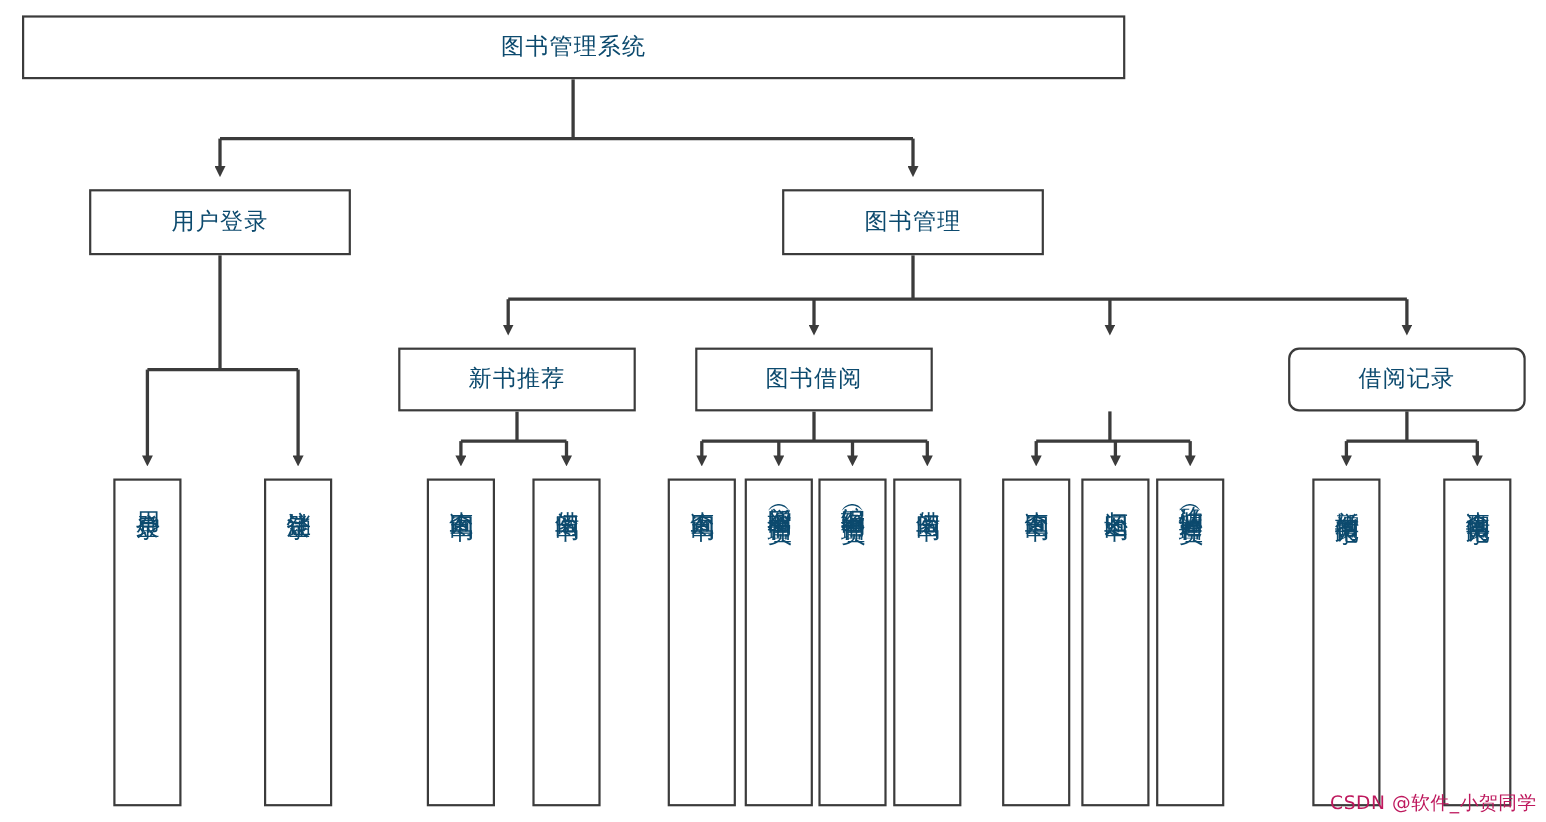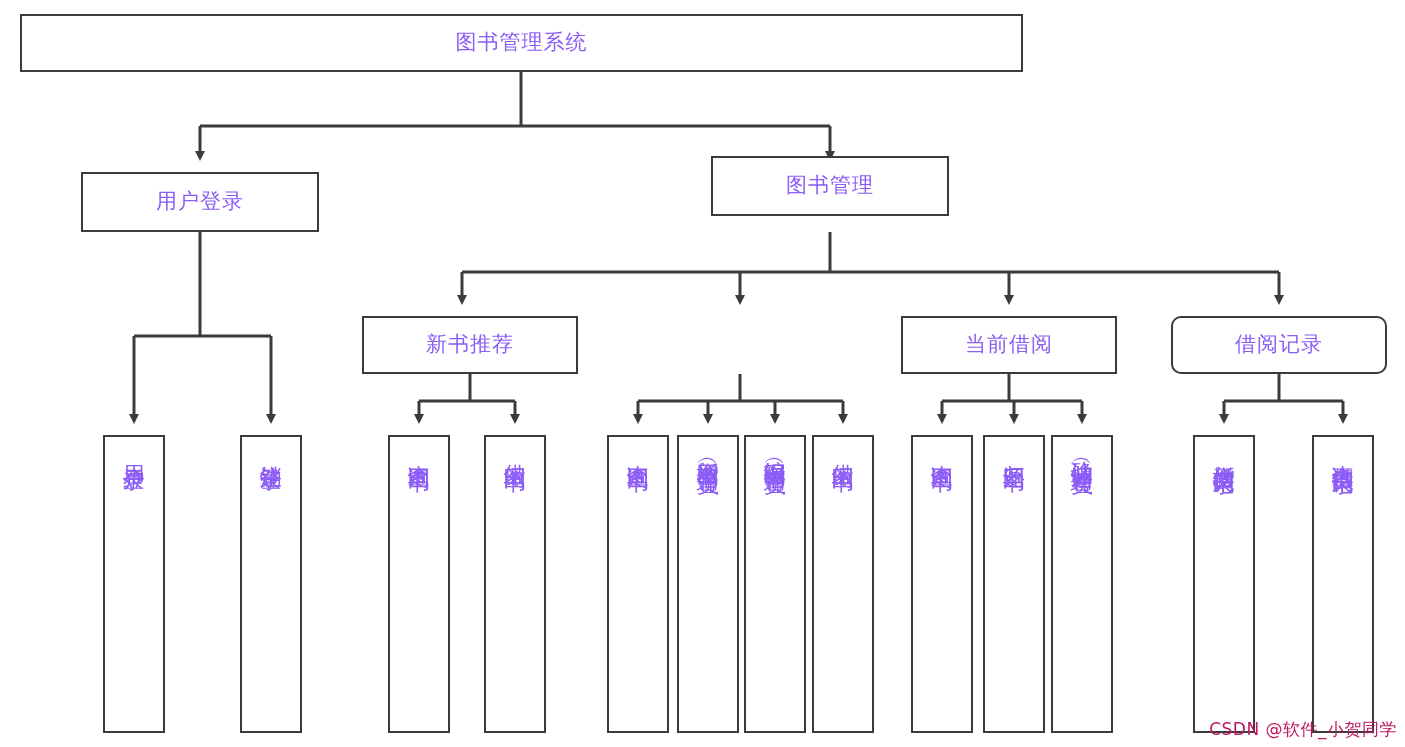--- a/index.html
+++ b/index.html
@@ -26,21 +26,21 @@
     pointer-events: none;
   }
   .node {
     position: absolute;
     box-sizing: border-box;
     background: #ffffff;
     border: 2px solid #3b3b3b;
     display: flex;
     align-items: center;
     justify-content: center;
-    color: #8b5cf6;
+    color: #0c4a6e;
     z-index: 2;
   }
   .node.horiz {
     font-size: 21px;
     letter-spacing: 1px;
     line-height: 1.2;
   }
   .node.vert {
     writing-mode: vertical-rl;
     text-orientation: upright;
@@ -123,29 +123,29 @@
     </g>
   </svg>
 
   <div class="node horiz" style="left:20px; top:14px; width:1003px; height:58px;">
     <span class="label">图书管理系统</span>
   </div>
 
   <div class="node horiz" style="left:81px; top:172px; width:238px; height:60px;">
     <span class="label">用户登录</span>
   </div>
-  <div class="node horiz" style="left:711px; top:156px; width:238px; height:60px;">
+  <div class="node horiz" style="left:711px; top:172px; width:238px; height:60px;">
     <span class="label">图书管理</span>
   </div>
 
   <div class="node horiz" style="left:362px; top:316px; width:216px; height:58px;">
     <span class="label">新书推荐</span>
   </div>
-  <div class="node horiz" style="left:901px; top:316px; width:216px; height:58px;">
-    <span class="label">当前借阅</span>
+  <div class="node horiz" style="left:632px; top:316px; width:216px; height:58px;">
+    <span class="label">图书借阅</span>
   </div>
   <div class="node horiz" style="left:1171px; top:316px; width:216px; height:58px;border-radius:10px;">
     <span class="label">借阅记录</span>
   </div>
 
   <div class="node vert" style="left:103px; top:435px; width:62px; height:298px;">
     <span class="label">用户登录</span>
   </div>
   <div class="node vert" style="left:240px; top:435px; width:62px; height:298px;">
     <span class="label">注销登录</span>

